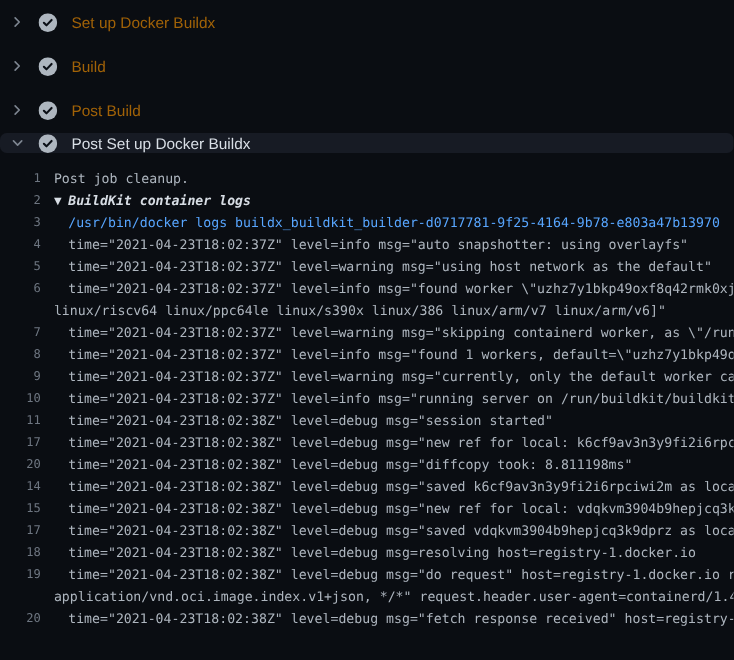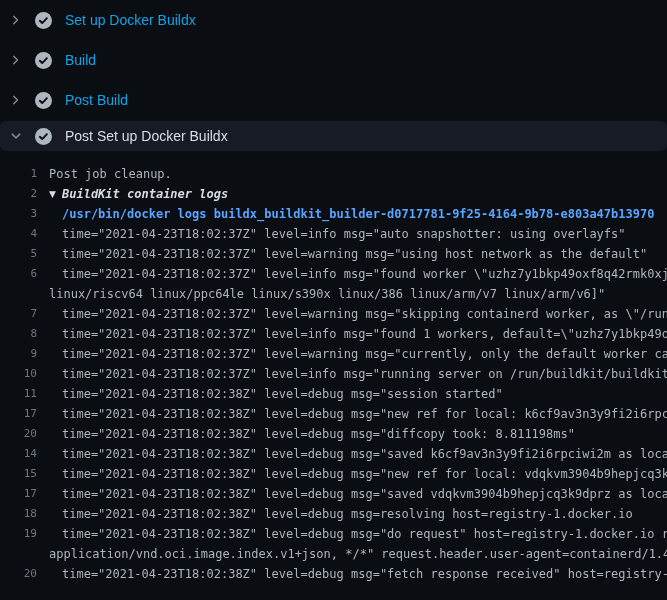--- a/index.html
+++ b/index.html
@@ -10,39 +10,39 @@
   }
   
   .step-row {
     height: 40px;
     display: flex;
     align-items: center;
     padding-left: 10px;
     cursor: pointer;
   }
   .step-row.expanded {
-    height: 30px;
+    height: 18px;
     margin-top: 1px;
     background: #171b24;
     border-radius: 6px;
   }
   .chev {
     width: 12px; height: 12px;
     flex: 0 0 12px;
     display: flex; align-items: center; justify-content: center;
   }
   .check {
     margin-left: 13px;
     width: 17px; height: 17px;
     flex: 0 0 17px;
   }
   .step-title {
     margin-left: 13px;
     font-size: 14px;
-    color: #0ea5e9;
+    color: #a16207;
   }
   .step-row.expanded .step-title { color: #d9dfe6; }
   
   .log {
     padding-top: 13px;
     font-family: "DejaVu Sans Mono", "Liberation Mono", monospace;
     font-size: 12px;
     line-height: 20px;
     color: #aeb6bf;
   }
@@ -54,21 +54,21 @@
   }
   .ln {
     flex: 0 0 37px;
     text-align: right;
     color: #6e7681;
     font-size: 11px;
     cursor: pointer;
   }
   .tx { padding-left: 25px; }
   .log-row.lvl0 .tx { padding-left: 12px; }
-  .log-row.cmd .tx { color: #58a6ff; font-weight: bold; }
+  .log-row.cmd .tx { color: #58a6ff; font-weight: normal; }
   .log-row.hdr .tx { color: #d7dde4; font-weight: bold; cursor: pointer; font-style: italic; }
   .tri {
     display: inline-block;
     width: 13px;
     font-size: 9px;
     vertical-align: 1px;
     font-family: "DejaVu Sans", sans-serif;
   }
 </style>
 </head>

